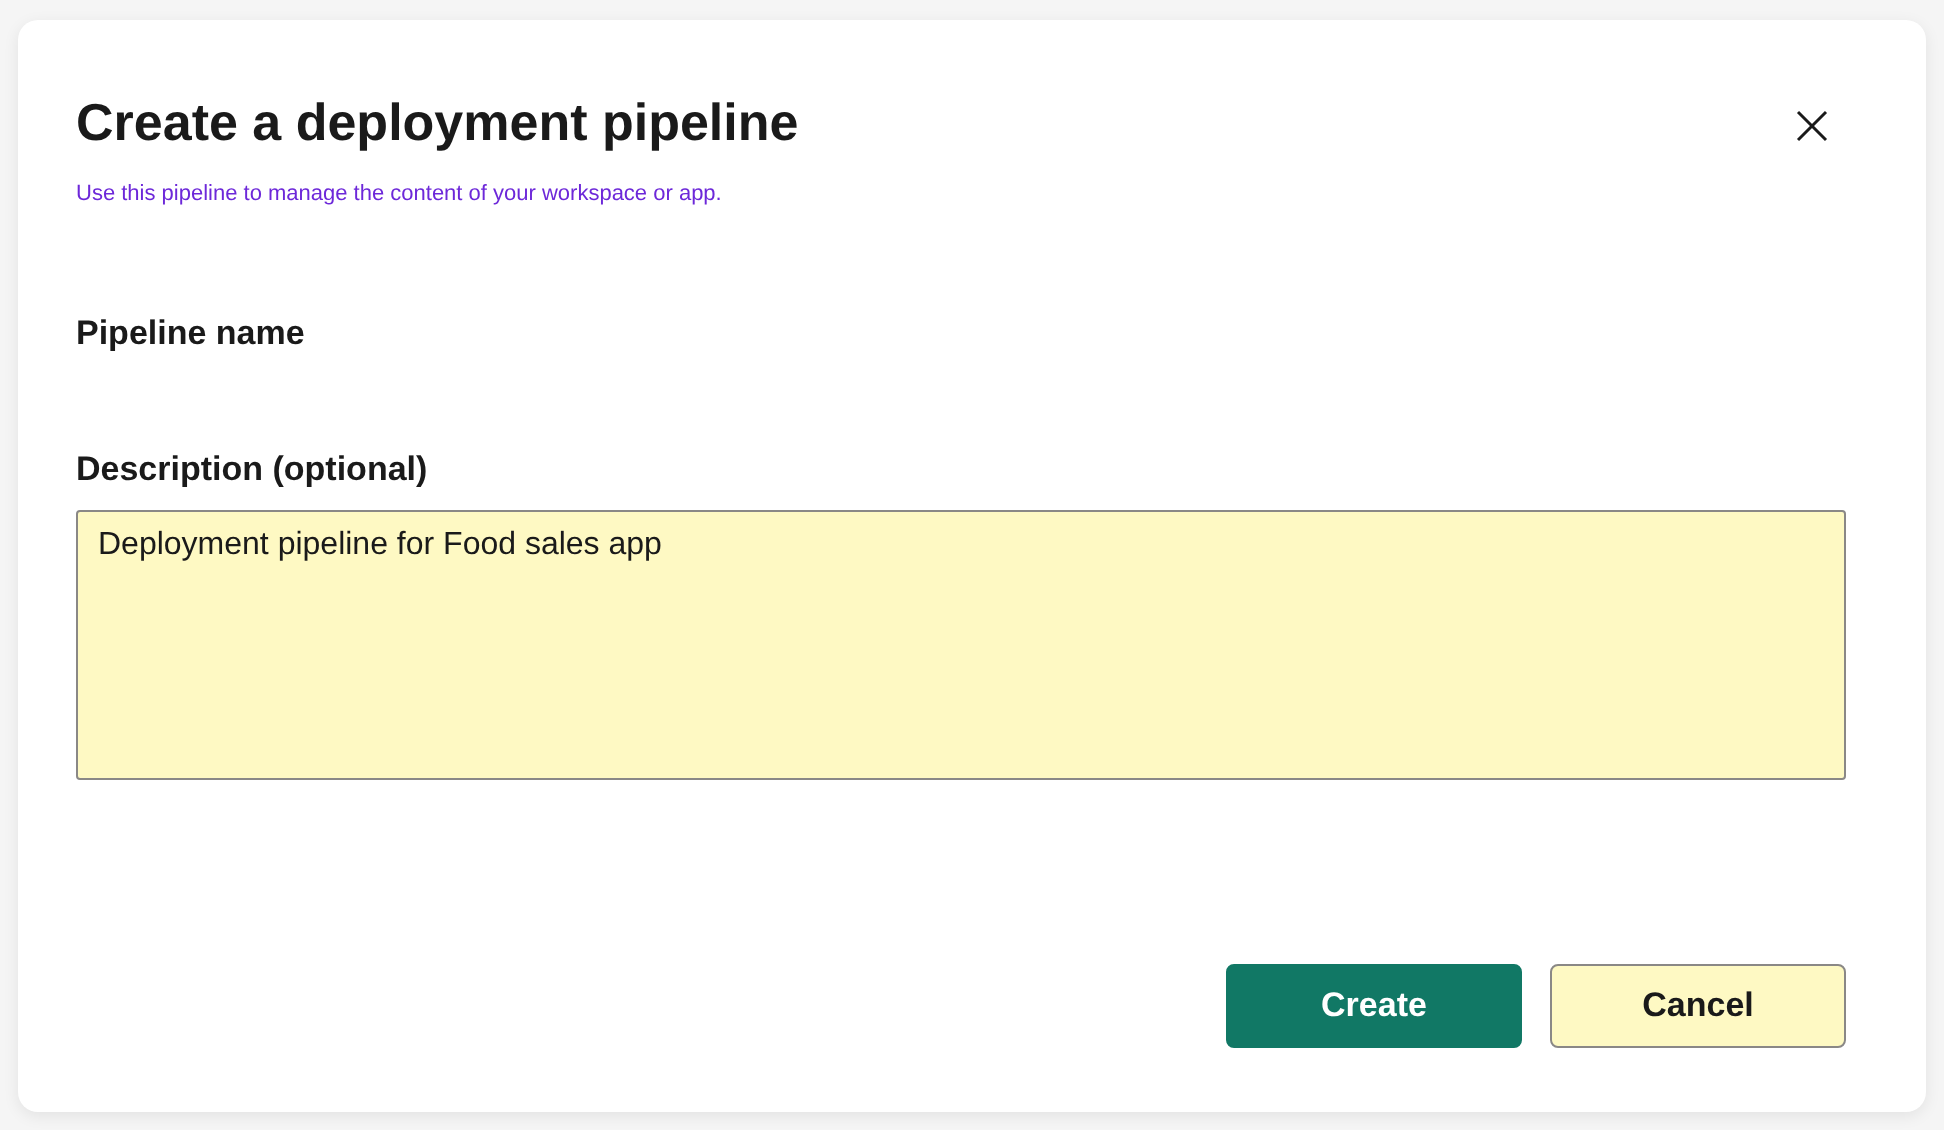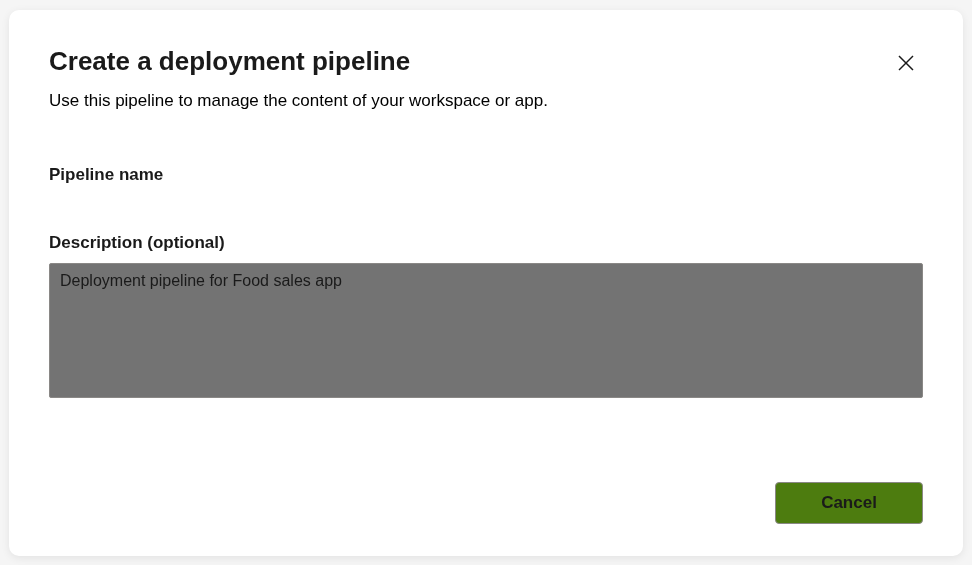--- a/index.html
+++ b/index.html
@@ -14,35 +14,35 @@
       height: 565px;
       display: flex;
       align-items: center;
       justify-content: center;
     }
     .dialog {
       background: #ffffff;
       border-radius: 10px;
       width: 954px;
       height: 546px;
-      padding: 36px 40px 32px 40px;
+      padding: 36px 40px 32px 29px;
       position: relative;
       box-shadow: 0 2px 8px rgba(0,0,0,0.08);
       display: flex;
       flex-direction: column;
     }
     .dialog-title {
       font-size: 26px;
       font-weight: 600;
       color: #1a1a1a;
       margin-bottom: 14px;
     }
     .dialog-subtitle {
-      font-size: 17px;
-      color: #000000;
+      font-size: 11px;
+      color: #6d28d9;
       margin-bottom: 26px;
     }
     .close-button {
       position: absolute;
       top: 40px;
       right: 44px;
       background: transparent;
       border: none;
       cursor: pointer;
       padding: 4px;
@@ -78,21 +78,21 @@
       width: 100%;
       height: 135px;
       padding: 8px 10px;
       font-size: 16px;
       font-family: inherit;
       color: #1a1a1a;
       border: 1px solid #8a8886;
       border-radius: 2px;
       outline: none;
       resize: none;
-      background: #737373;
+      background: #fef9c3;
     }
     .field-group-name {
       margin-bottom: 38px;
       margin-top: 28px;
     }
     .field-group-desc {
       margin-bottom: 0;
     }
     .button-row {
       margin-top: auto;
@@ -108,21 +108,21 @@
       font-family: inherit;
       border-radius: 4px;
       cursor: pointer;
     }
     .btn-primary {
       background: #117865;
       color: #ffffff;
       border: 1px solid #117865;
     }
     .btn-secondary {
-      background: #4d7c0f;
+      background: #fef9c3;
       color: #1a1a1a;
       border: 1px solid #8a8886;
     }
   </style>
 </head>
 <body>
 
 <div class="dialog">
   <button class="close-button">
     <span>
@@ -139,15 +139,16 @@
   <div class="field-group-name">
     <label class="field-label">Pipeline name</label>
   </div>
 
   <div class="field-group-desc">
     <label class="field-label">Description (optional)</label>
     <textarea class="textarea-input" style="">Deployment pipeline for Food sales app</textarea>
   </div>
 
   <div class="button-row">
+    <button class="btn btn-primary">Create</button>
     <button class="btn btn-secondary">Cancel</button>
   </div>
 </div>
 
 </body></html>

